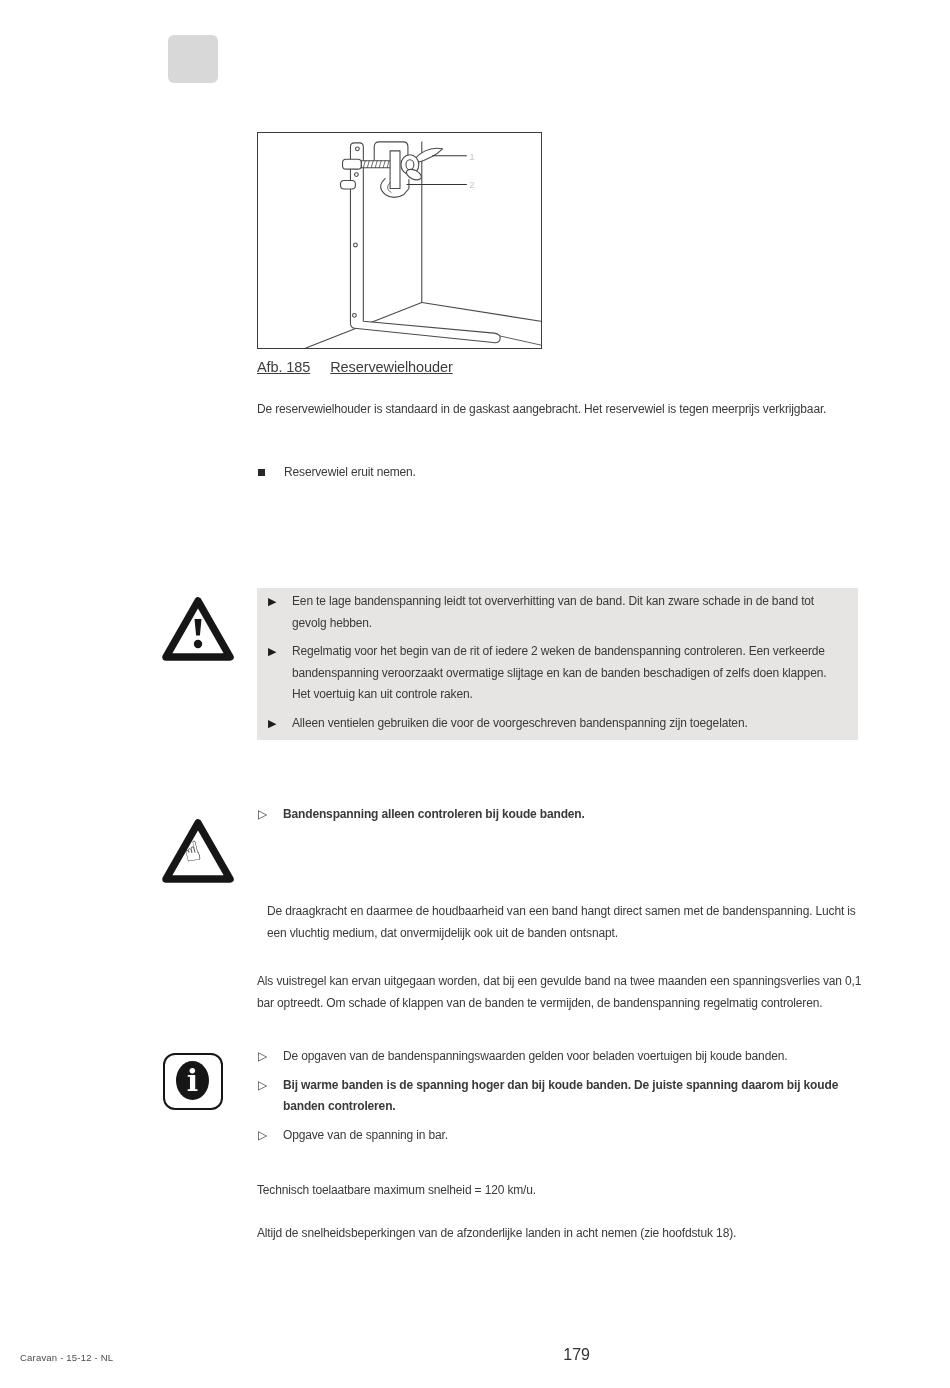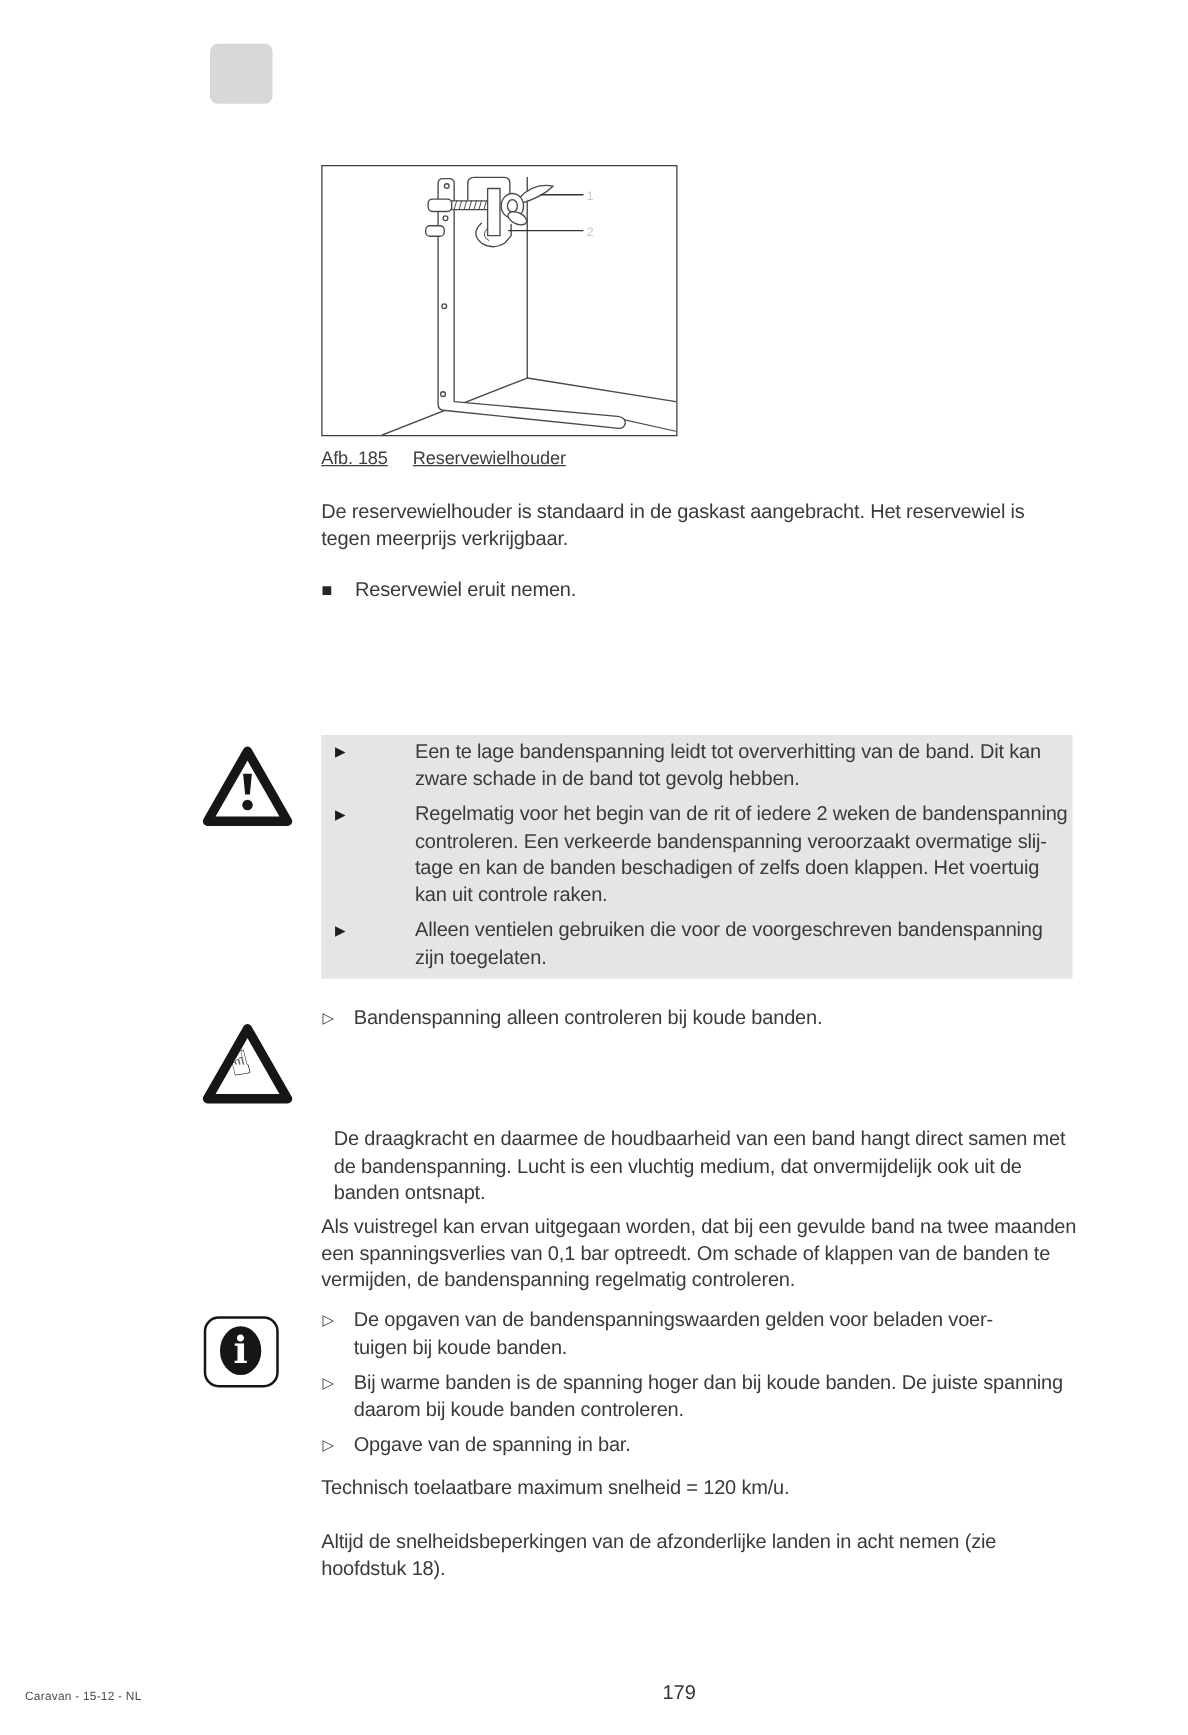--- a/index.html
+++ b/index.html
@@ -2,62 +2,62 @@
 <html><head>
 <meta charset="utf-8">
 <style>
   html,body{margin:0;padding:0;background:#fff;}
   .page{
     position:relative;width:950px;height:1388px;background:#ffffff;
     font-family:"Liberation Sans","DejaVu Sans",sans-serif;color:#3a3a3a;
     overflow:hidden;
   }
   .abs{position:absolute;}
-  .txt{font-size:16px;line-height:21.5px;letter-spacing:-0.15px;}
+  .txt{font-size:12px;line-height:21.5px;letter-spacing:-0.15px;}
   .cap{font-size:14.5px;letter-spacing:-0.1px;color:#3d3d3d;text-decoration:underline;}
   .cap .cap-label{margin-right:20px;}
   .top-tab{left:168px;top:35px;width:50px;height:48px;background:#d8d8d8;border-radius:6px;}
   .fig-frame{left:257px;top:132px;width:285px;height:217px;border:1px solid #3c3c3c;box-sizing:border-box;background:#fff;}
   .fig-frame svg{display:block;width:100%;height:100%;}
   .fig-caption{left:257px;top:359px;}
   .intro{left:257px;top:399px;width:604px;}
   .steps{left:257px;top:462px;width:604px;}
   .step{display:flex;margin-bottom:7px;}
   .sq-bullet{flex:0 0 auto;width:7px;height:7px;background:#262626;margin:7px 19px 0 1px;}
   .step-text{width:575px;}
   .warnbox{left:257px;top:588px;width:601px;background:#e6e5e3;padding:3px 0 6px 0;box-sizing:border-box;}
   .w-item{display:flex;margin-bottom:7px;}
   .w-item:last-child{margin-bottom:0;}
   .arr-filled{flex:0 0 auto;width:24px;padding-left:11px;font-size:11px;line-height:21.5px;color:#1d1d1d;font-family:"DejaVu Sans",sans-serif;}
-  .w-text{width:552px;margin-left:40px;}
+  .w-text{width:552px;}
   .note{display:flex;}
   .arr-open{flex:0 0 auto;width:25px;padding-left:1px;font-size:12px;line-height:21.5px;color:#3a3a3a;font-family:"DejaVu Sans",sans-serif;}
   .hand-note{left:257px;top:804px;width:604px;}
   .para1{left:267px;top:901px;width:605px;}
   .para2{left:257px;top:971px;width:605px;}
   .infonotes{left:257px;top:1046px;width:604px;}
   .infonotes .note{margin-bottom:7px;}
   .n-text-1{width:520px;}
-  .n-text-2{width:578px;}
+  .n-text-2{width:578px;font-weight:bold;}
   .n-text-3{width:578px;}
   .tech{left:257px;top:1180px;width:605px;}
   .altijd{left:257px;top:1223px;width:605px;}
   .tri-icon{left:160px;width:76px;height:70px;}
   .tri-warning{top:594px;}
   .tri-hand{top:816px;}
   .tri-hand .hand-glyph{
     position:absolute;left:24px;top:22px;font-size:27px;line-height:27px;
     font-family:"DejaVu Sans",sans-serif;color:#161616;transform:rotate(-14deg);
   }
   .info-icon{left:163px;top:1053px;width:60px;height:57px;border:2.5px solid #161616;border-radius:12px;box-sizing:border-box;background:#fff;}
   .info-oval{position:absolute;left:11px;top:6px;width:33px;height:39px;background:#161616;border-radius:50%;
     display:flex;align-items:center;justify-content:center;}
   .info-i{color:#fff;font-family:"DejaVu Serif",serif;font-weight:bold;font-size:30px;line-height:30px;}
   .footer-ref{left:20px;top:1352px;font-size:9.5px;letter-spacing:0.2px;color:#4c4c4c;}
-  .page-num{left:530px;top:1346px;width:60px;text-align:left;font-size:16px;color:#333;}
+  .page-num{left:530px;top:1346px;width:60px;text-align:right;font-size:16px;color:#333;}
 </style>
 </head>
 <body>
 
 <div class="page">
 
   <div class="abs top-tab"></div>
 
   <div class="abs fig-frame">
     <svg viewBox="0 0 285 217">

